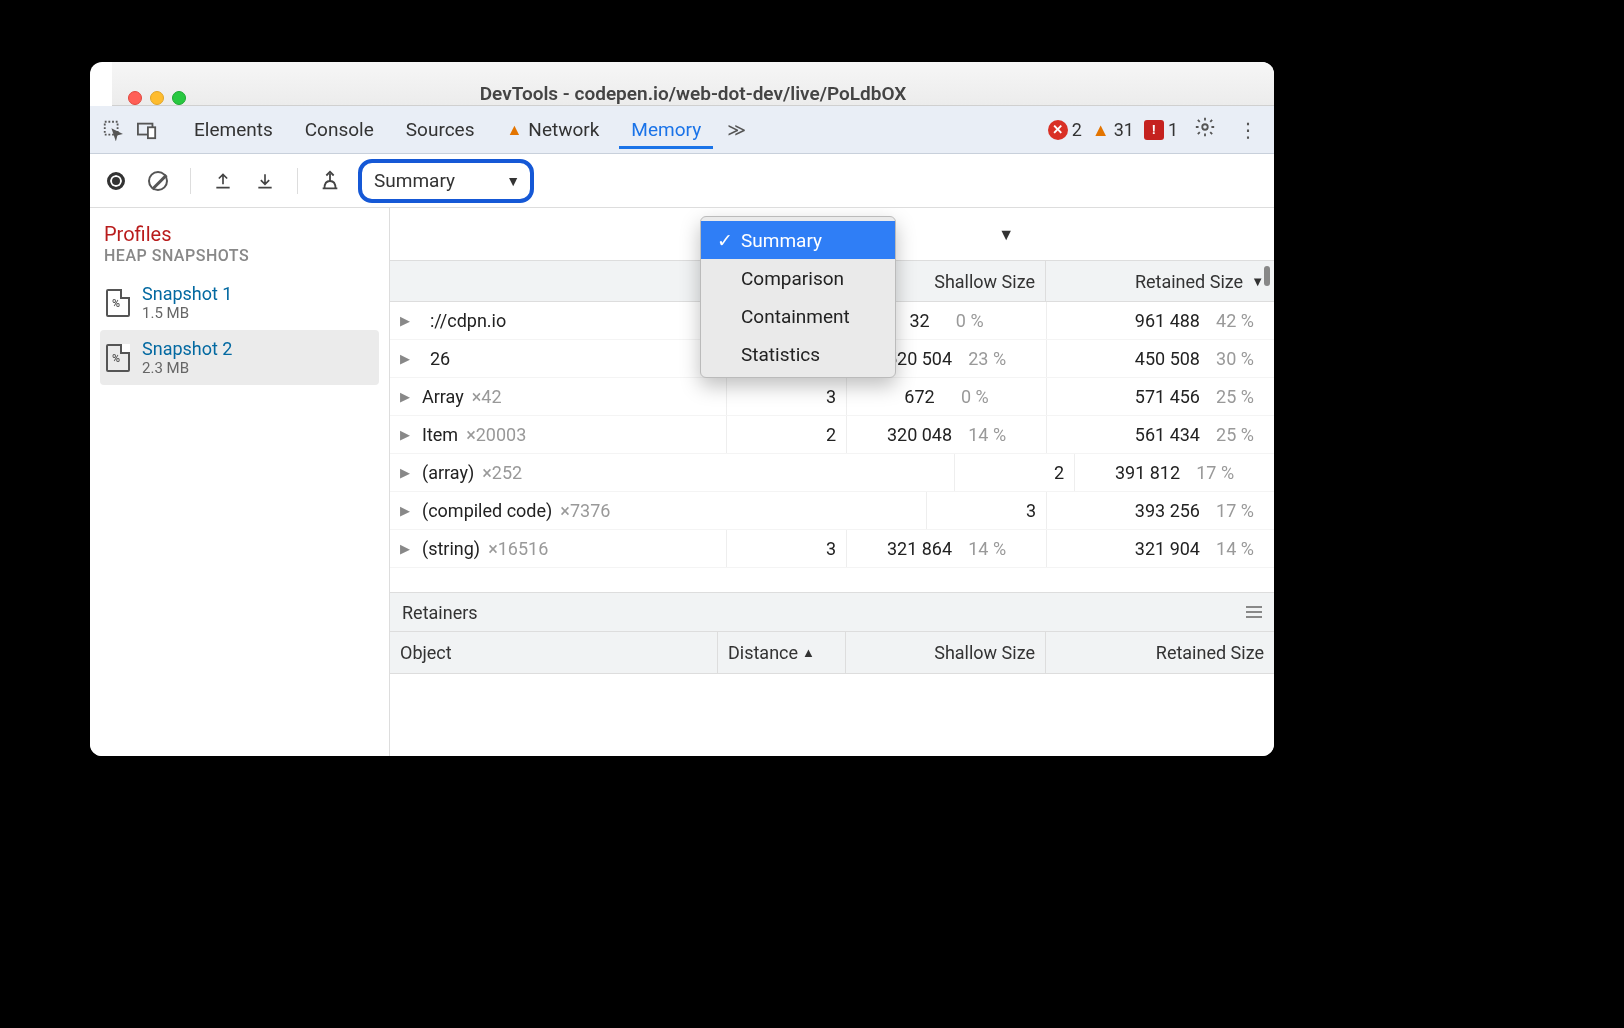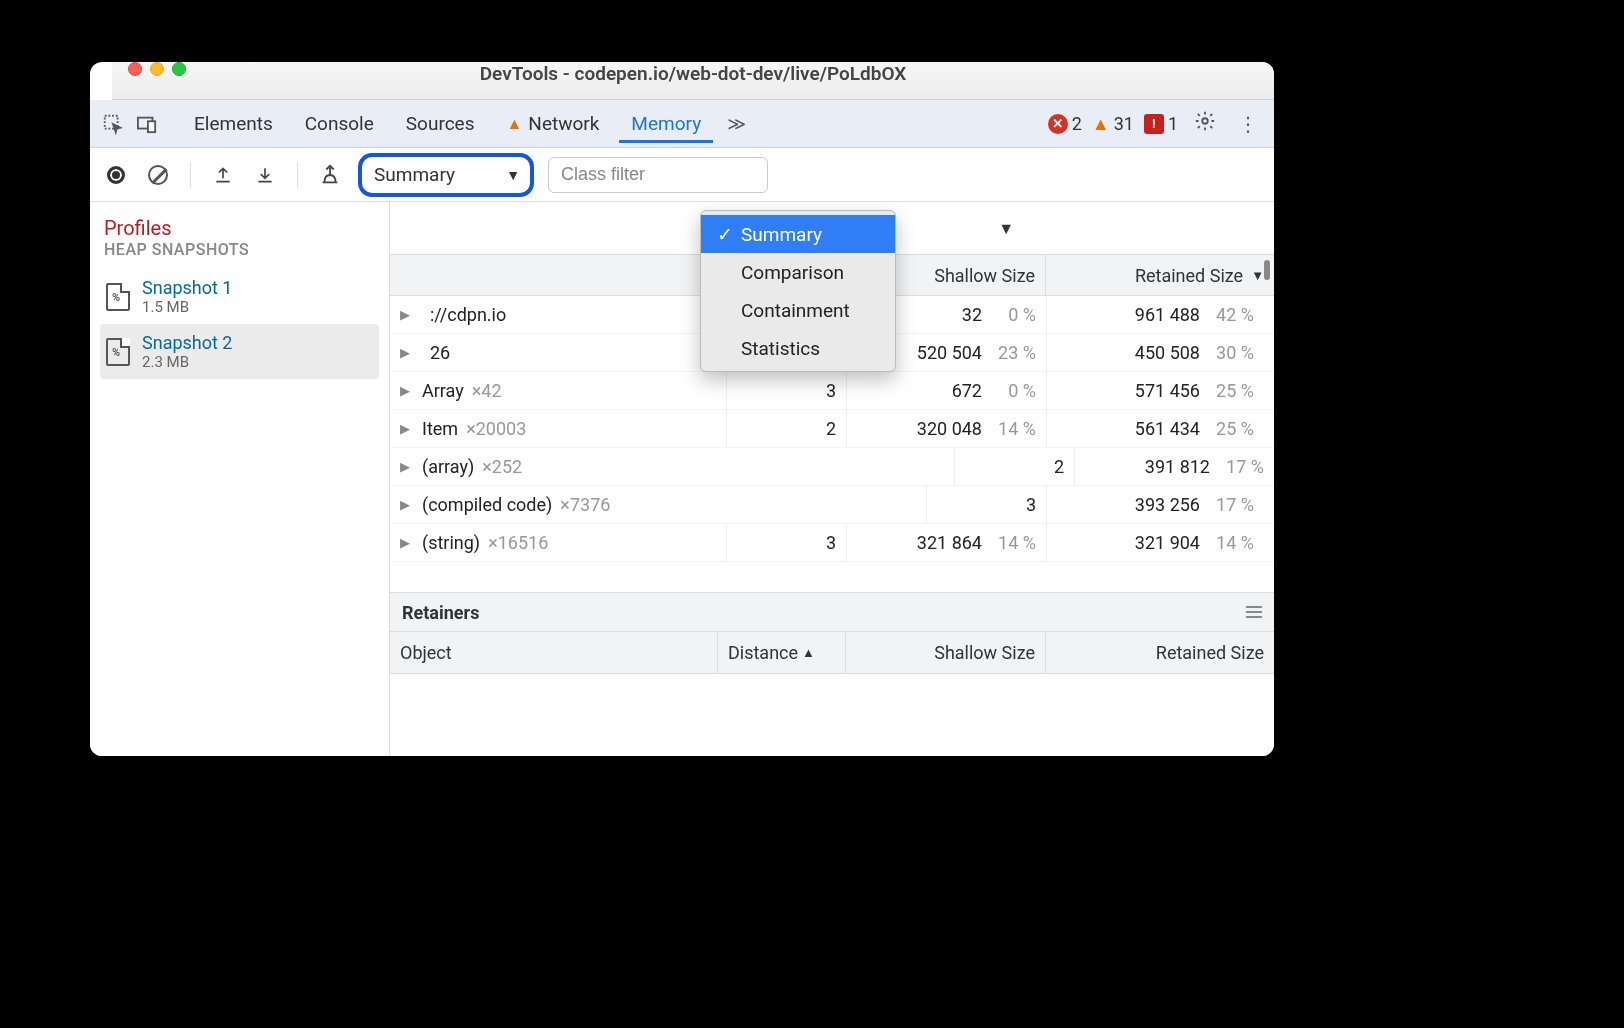--- a/index.html
+++ b/index.html
@@ -15,25 +15,25 @@
     left: 90px; top: 62px;
     width: 1184px; height: 694px;
     background: #fff;
     border-radius: 12px;
     box-shadow: 0 30px 60px rgba(0,0,0,0.5);
     overflow: hidden;
     display: flex;
     flex-direction: column;
   }
   .titlebar {
-    height: 38px;
+    height: 44px;
     background: linear-gradient(#f6f6f6,#ececec);
     border-bottom: 1px solid #d0d0d0;
     display: flex;
-    align-items: flex-start;
+    align-items: flex-end;
     position: relative;
     margin-left: 22px;
   }
   .traffic { display:flex; gap:8px; padding-left:16px; }
   .tl { width:14px; height:14px; border-radius:50%; }
   .tl.red { background:#ff5f57; border:1px solid #e1483f; }
   .tl.yel { background:#febc2e; border:1px solid #e0a528; }
   .tl.grn { background:#28c840; border:1px solid #1ca833; }
   .title { position:absolute; left:0; right:0; text-align:center; font-weight:600; font-size:19px; color:#444; }
 
@@ -102,30 +102,30 @@
   .col-dist { width:120px; justify-content:flex-end; }
   .col-shal { width:200px; justify-content:flex-end; }
   .col-ret { width:228px; justify-content:flex-end; gap:8px; }
   .sort-caret { font-size:13px; }
 
   .rows { flex:1; overflow:auto; }
   .row { display:flex; height:38px; font-size:18px; border-bottom:1px solid #f4f4f4; }
   .cell { display:flex; align-items:center; padding:0 10px; }
   .cell.col-con { flex:1; gap:8px; }
   .cell.col-dist { width:120px; justify-content:flex-end; border-left:1px solid #eee; }
-  .cell.col-shal { width:200px; justify-content:flex-end; gap:10px; border-left:1px solid #eee; }
+  .cell.col-shal { width:200px; justify-content:center; gap:10px; border-left:1px solid #eee; }
   .cell.col-ret { width:228px; justify-content:flex-end; gap:10px; border-left:1px solid #eee; padding-right:20px; }
   .disclose { color:#888; font-size:13px; width:14px; }
   .pct { color:#999; width:44px; text-align:right; }
   .cnt { color:#999; }
   .val { color:#222; }
   .extra { color:#222; }
   .scroll-ind { position:absolute; right:4px; top:58px; width:6px; height:20px; background:#888; border-radius:3px; }
 
-  .retainers-hdr { height:40px; background:#f1f3f4; border-top:1px solid #ddd; border-bottom:1px solid #ddd; display:flex; align-items:center; justify-content:space-between; padding:0 12px; font-size:18px; color:#333;font-weight:bold; }
+  .retainers-hdr { height:40px; background:#f1f3f4; border-top:1px solid #ddd; border-bottom:1px solid #ddd; display:flex; align-items:center; justify-content:space-between; padding:0 12px; font-size:18px; color:#333; }
   .ham { display:flex; flex-direction:column; gap:3px; }
   .ham span { width:16px; height:2px; background:#888; display:block; }
   .ret-thead { display:flex; height:42px; background:#f1f3f4; border-bottom:1px solid #ddd; font-size:18px; color:#333; }
   .ret-thead .th.col-dist { justify-content:flex-start; gap:4px; width:128px;}
   .ret-body { height:82px; background:#fff; }
 
   
   .dropdown {
     position:absolute; left:310px; top:8px; width:196px;
     background:#eaeaea; border:1px solid #bbb; border-radius:6px;
@@ -217,21 +217,20 @@
     <span class="divider"></span>
     <button class="tool-btn">
       <svg width="22" height="22" viewBox="0 0 24 24" fill="none" stroke="#444" stroke-width="2">
           <path d="M4 20h16M6 20c0-6 3-8 6-8s6 2 6 8M12 12V4M8 6l4-4 4 4"></path>
         </svg>
     </button>
     <div class="select-wrap">
       <span class="select-label">Summary</span>
       <span class="select-caret">▼</span>
     </div>
-    <input class="filter-input" placeholder="Class filter" style="">
   </div>
 
   <div class="main">
 
     <div class="sidebar">
       <div class="sb-title">Profiles</div>
       <div class="sb-section">HEAP SNAPSHOTS</div>
       <div class="sb-item">
         <div class="sb-icon"></div>
         <div class="sb-text">

